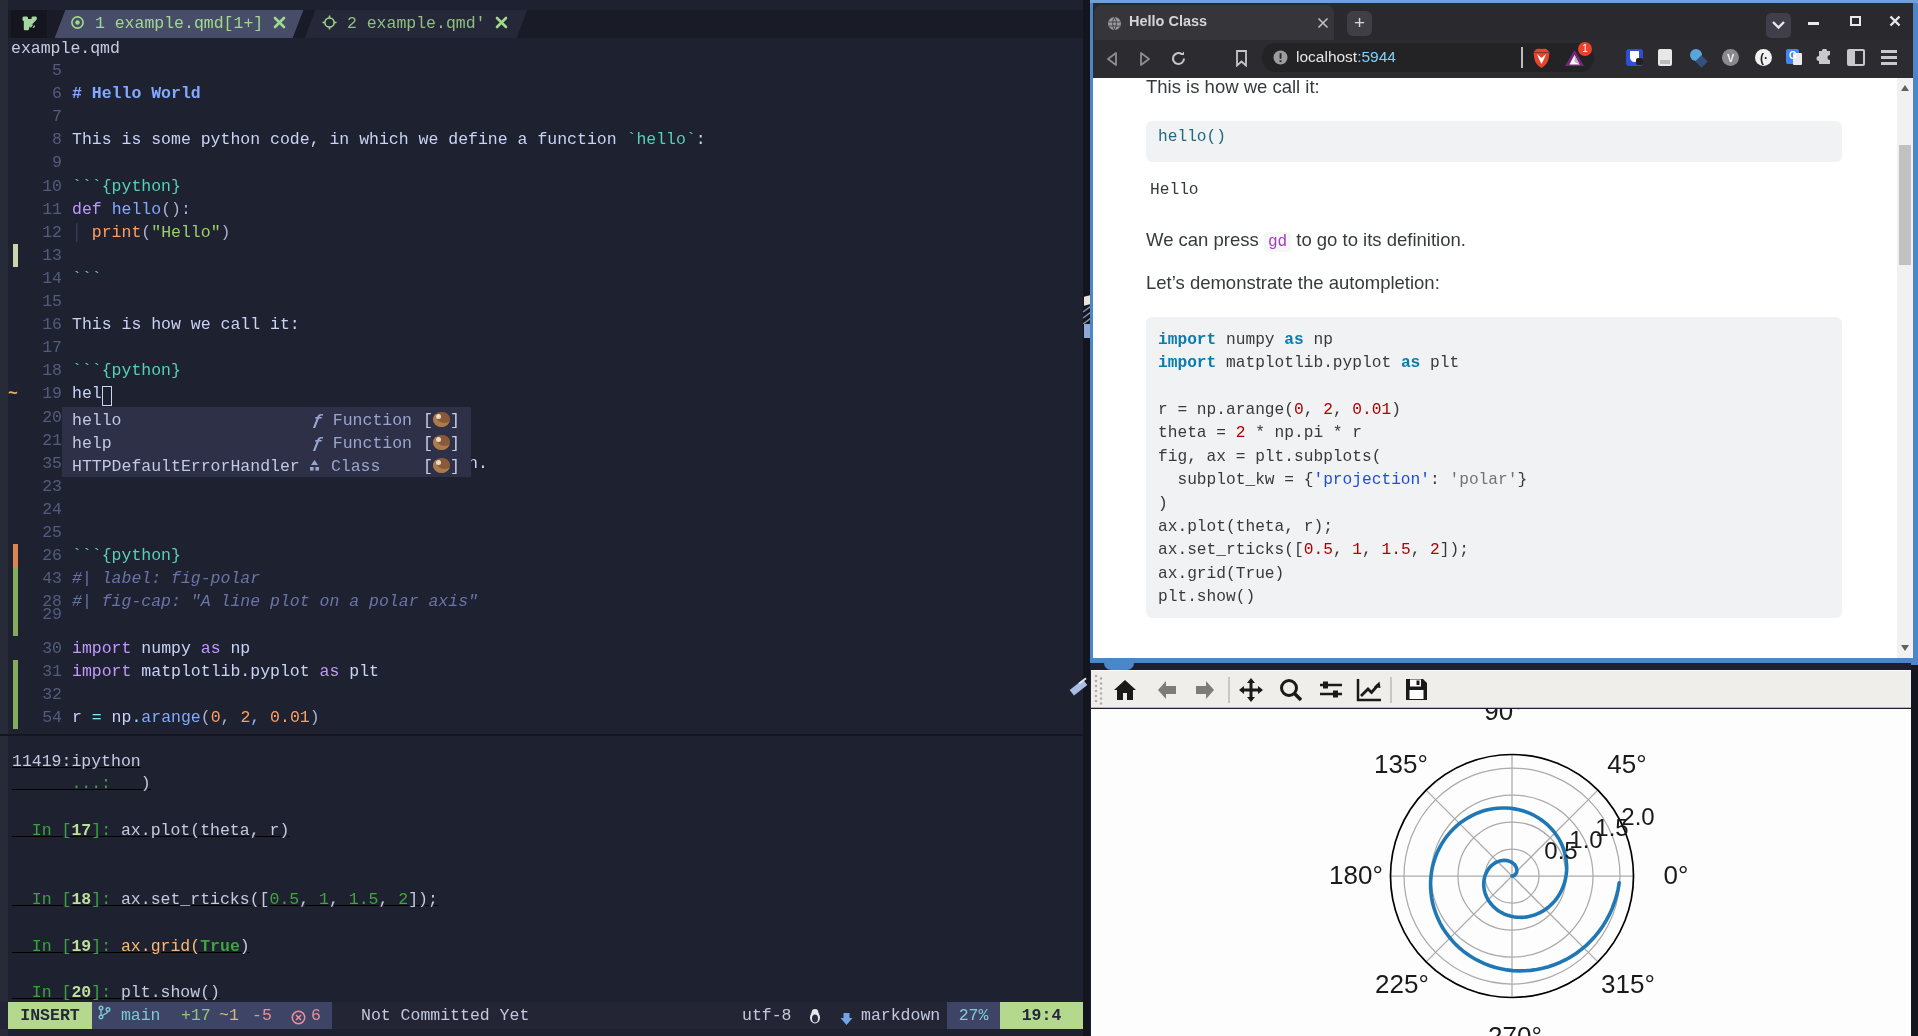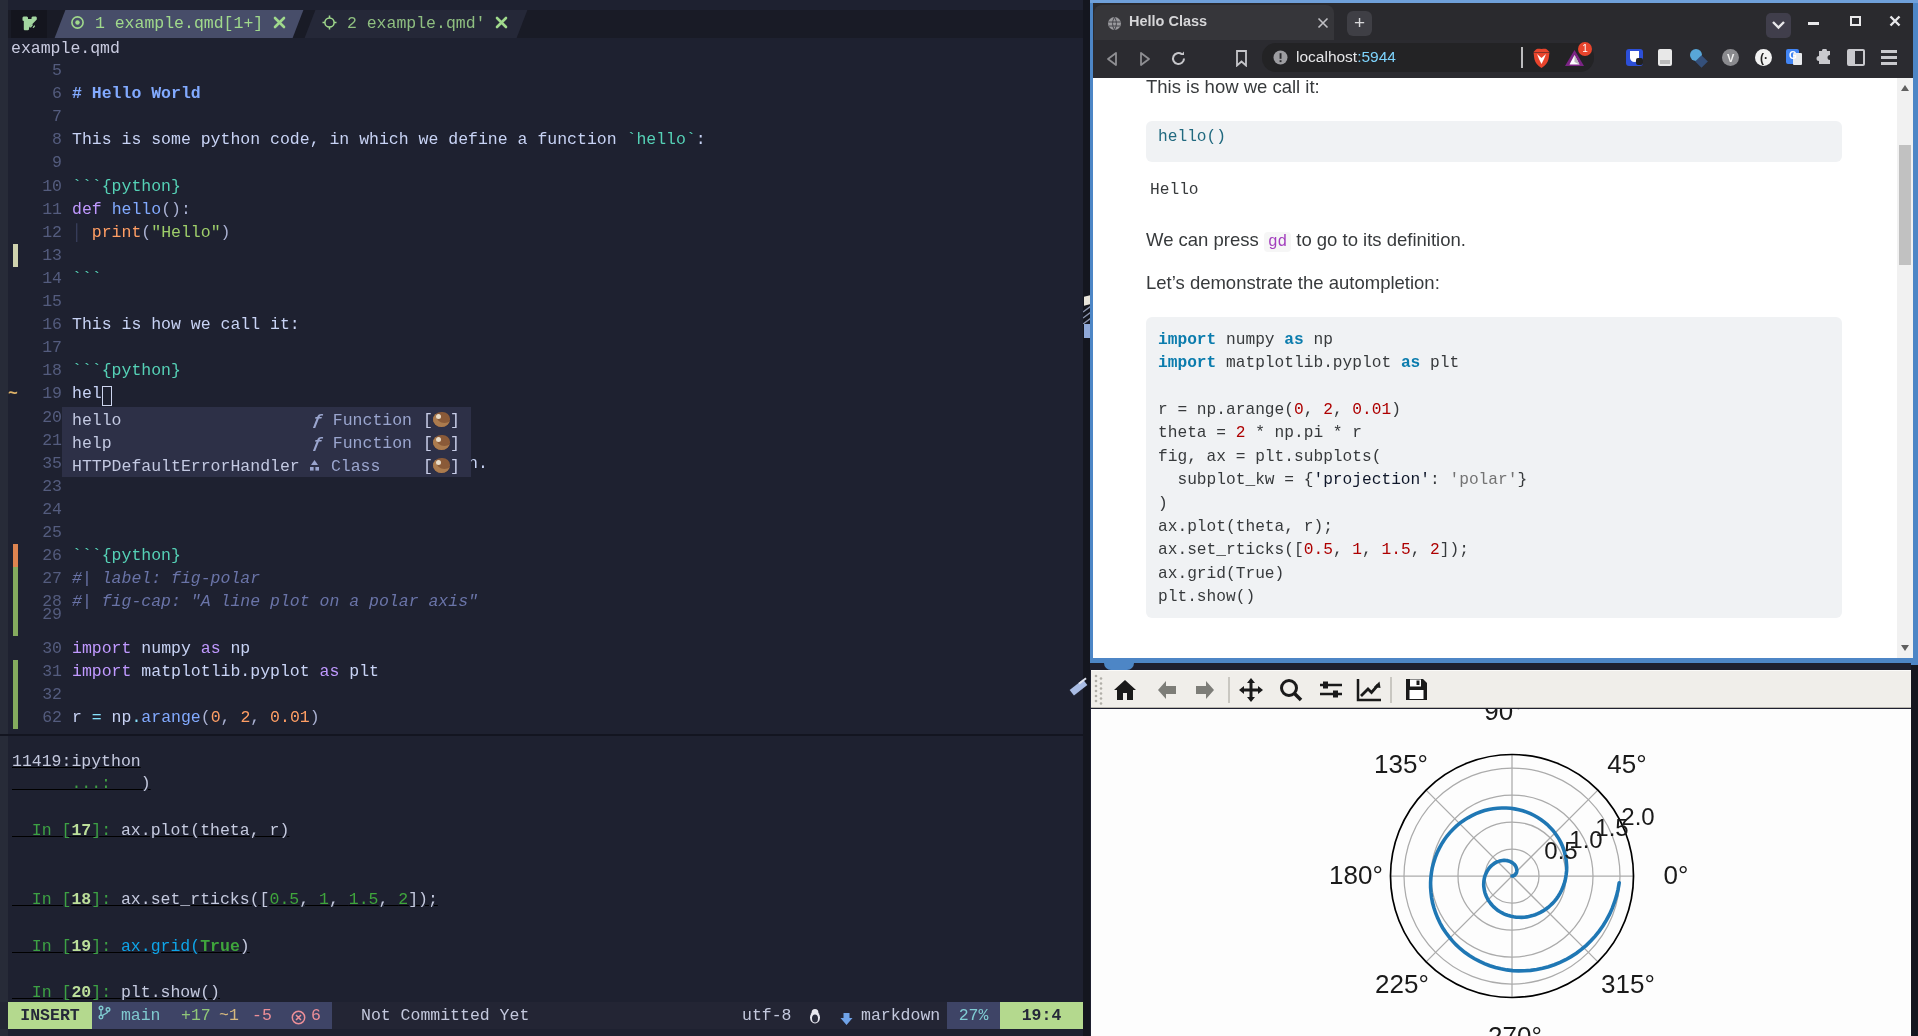--- a/index.html
+++ b/index.html
@@ -73,31 +73,31 @@
 <div class="nr" style="top:382.4px">19</div>
 <div class="bl" style="top:382.4px"><span style="color:#c8d3f5">hel</span></div>
 <div class="nr" style="top:405.5px">20</div>
 <div class="nr" style="top:428.6px">21</div>
 <div class="nr" style="top:451.7px">35</div>
 <div class="nr" style="top:474.8px">23</div>
 <div class="nr" style="top:497.9px">24</div>
 <div class="nr" style="top:521.0px">25</div>
 <div class="nr" style="top:544.1px">26</div>
 <div class="bl" style="top:544.1px"><span style="color:#55d1b6">```{python}</span></div>
-<div class="nr" style="top:567.2px">27</div>
+<div class="nr" style="top:567.2px">43</div>
 <div class="bl" style="top:567.2px"><span style="color:#6a74a8;font-style:italic">#|&nbsp;label:&nbsp;fig-polar</span></div>
 <div class="nr" style="top:590.3px">28</div>
 <div class="bl" style="top:590.3px"><span style="color:#6a74a8;font-style:italic">#|&nbsp;fig-cap:&nbsp;"A&nbsp;line&nbsp;plot&nbsp;on&nbsp;a&nbsp;polar&nbsp;axis"</span></div>
 <div class="nr" style="top:603px">29</div>
 <div class="nr" style="top:636.5px">30</div>
 <div class="bl" style="top:636.5px"><span style="color:#c099ff">import</span><span style="color:#c8d3f5">&nbsp;numpy&nbsp;</span><span style="color:#c099ff">as</span><span style="color:#c8d3f5">&nbsp;np</span></div>
 <div class="nr" style="top:659.6px">31</div>
 <div class="bl" style="top:659.6px"><span style="color:#c099ff">import</span><span style="color:#c8d3f5">&nbsp;matplotlib.pyplot&nbsp;</span><span style="color:#c099ff">as</span><span style="color:#c8d3f5">&nbsp;plt</span></div>
 <div class="nr" style="top:682.7px">32</div>
-<div class="nr" style="top:705.8px">62</div>
+<div class="nr" style="top:705.8px">54</div>
 <div class="bl" style="top:705.8px"><span style="color:#c8d3f5">r&nbsp;</span><span style="color:#86e1fc">=</span><span style="color:#c8d3f5">&nbsp;np</span><span style="color:#86e1fc">.</span><span style="color:#82aaff">arange</span><span style="color:#aab1d2">(</span><span style="color:#ff9e64">0</span><span style="color:#aab1d2">,&nbsp;</span><span style="color:#ff9e64">2</span><span style="color:#aab1d2">,&nbsp;</span><span style="color:#ff9e64">0.01</span><span style="color:#aab1d2">)</span></div>
 <div class="bl" style="top:451.7px;left:468.1px"><span style="color:#c8d3f5">n.</span></div>
 <div style="position:absolute;left:101.7px;top:385.9px;width:9.9px;height:20px;border:1.5px solid #cdd5ef"></div>
 <div style="position:absolute;left:62px;top:407px;width:409px;height:70px;background:#2d3047">
       <div style="position:absolute;left:10px;top:1.5px;height:23.1px;white-space:pre"><span style="color:#c3c9e2">hello</span></div>
       <div style="position:absolute;left:251px;top:1.5px;white-space:pre"><span style="color:#9aa5ce;font-style:italic;font-weight:bold">ƒ</span>&nbsp;<span style="color:#9aa5ce">Function</span></div>
       <div style="position:absolute;left:361px;top:1.5px;white-space:pre"><span style="color:#c8cde8">[</span><span class="otter"></span><span style="color:#c8cde8">]</span></div>
       <div style="position:absolute;left:10px;top:24.6px;height:23.1px;white-space:pre"><span style="color:#c3c9e2">help</span></div>
       <div style="position:absolute;left:251px;top:24.6px;white-space:pre"><span style="color:#9aa5ce;font-style:italic;font-weight:bold">ƒ</span>&nbsp;<span style="color:#9aa5ce">Function</span></div>
       <div style="position:absolute;left:361px;top:24.6px;white-space:pre"><span style="color:#c8cde8">[</span><span class="otter"></span><span style="color:#c8cde8">]</span></div>
@@ -107,21 +107,21 @@
           <rect x="2" y="8" width="3.6" height="3.6" fill="#9aa5ce"></rect>
           <rect x="7.4" y="8" width="3.6" height="3.6" fill="#9aa5ce"></rect>
         </svg>&nbsp;<span style="color:#9aa5ce">Class</span></div>
       <div style="position:absolute;left:361px;top:47.7px;white-space:pre"><span style="color:#c8cde8">[</span><span class="otter"></span><span style="color:#c8cde8">]</span></div>
     </div>
 <div style="position:absolute;left:0;top:734px;width:1083px;height:2px;background:#131520"></div>
 <div class="tl" style="top:750px"><span style="color:#c5cadf">11419:ipython</span></div>
 <div class="tl" style="top:772.2px"><span style="color:#3f9f42">&nbsp;&nbsp;&nbsp;&nbsp;&nbsp;&nbsp;...:</span><span style="color:#c5cadf">&nbsp;&nbsp;&nbsp;)</span></div>
 <div class="tl" style="top:818.6px"><span style="color:#3da144">&nbsp;&nbsp;In&nbsp;[</span><span style="color:#bcdf9a;font-weight:bold">17</span><span style="color:#3da144">]:&nbsp;</span><span style="color:#c5cadf">ax.plot(theta,&nbsp;r)</span></div>
 <div class="tl" style="top:888.2px"><span style="color:#3da144">&nbsp;&nbsp;In&nbsp;[</span><span style="color:#bcdf9a;font-weight:bold">18</span><span style="color:#3da144">]:&nbsp;</span><span style="color:#c5cadf">ax.set_rticks([</span><span style="color:#3fa53c">0.5</span><span style="color:#c5cadf">,&nbsp;</span><span style="color:#3fa53c">1</span><span style="color:#c5cadf">,&nbsp;</span><span style="color:#3fa53c">1.5</span><span style="color:#c5cadf">,&nbsp;</span><span style="color:#3fa53c">2</span><span style="color:#c5cadf">]);</span></div>
-<div class="tl" style="top:934.6px"><span style="color:#3da144">&nbsp;&nbsp;In&nbsp;[</span><span style="color:#bcdf9a;font-weight:bold">19</span><span style="color:#3da144">]:&nbsp;</span><span style="color:#0ea5e9">ax.grid(</span><span style="color:#3fa53c;font-weight:bold">True</span><span style="color:#c5cadf">)</span></div>
+<div class="tl" style="top:934.6px"><span style="color:#3da144">&nbsp;&nbsp;In&nbsp;[</span><span style="color:#bcdf9a;font-weight:bold">19</span><span style="color:#3da144">]:&nbsp;</span><span style="color:#fdba74">ax.grid(</span><span style="color:#3fa53c;font-weight:bold">True</span><span style="color:#c5cadf">)</span></div>
 <div class="tl" style="top:981.0px"><span style="color:#3da144">&nbsp;&nbsp;In&nbsp;[</span><span style="color:#bcdf9a;font-weight:bold">20</span><span style="color:#3da144">]:&nbsp;</span><span style="color:#c5cadf">plt.show()</span></div>
 
 <div style="position:absolute;left:0;top:1002px;width:1083px;height:27px;background:#232534"></div>
 <div class="st mono" style="left:8px;width:84px;background:#b4d98e;color:#252839;font-weight:bold;text-align:center">INSERT</div>
 <div class="st" style="left:92px;width:240px;background:#3e4466"></div>
 <div class="st mono" style="left:98px;color:#7fc9cf"><svg width="13" height="15" viewBox="0 0 13 15">
         <circle cx="3" cy="3" r="1.8" fill="none" stroke="#7fc9cf" stroke-width="1.4"></circle>
         <circle cx="3" cy="12" r="1.8" fill="none" stroke="#7fc9cf" stroke-width="1.4"></circle>
         <circle cx="10" cy="4.5" r="1.8" fill="none" stroke="#7fc9cf" stroke-width="1.4"></circle>
         <path d="M3 4.8 V10.2 M10 6.3 C10 9,6 8.5,4.5 10.5" fill="none" stroke="#7fc9cf" stroke-width="1.4"></path>
@@ -256,21 +256,21 @@
 <div class="bc" style="position:absolute;left:1150px;top:181px;color:#373a3c">Hello</div>
 <div class="bp" style="left:1146px;top:229px">We can press <span style="background:#f6f6f6;border-radius:4px;padding:1px 4px;color:#a23dbd;font-family:'Liberation Mono',monospace;font-size:16px">gd</span> to go to its definition.</div>
 <div class="bp" style="left:1146px;top:272px">Let’s demonstrate the autompletion:</div>
 <div class="bc" style="position:absolute;left:1146px;top:317px;width:696px;height:301px;background:#f0f2f4;border-radius:6px;color:#373a3c">
       <div style="position:absolute;left:12px;top:12.0px;white-space:pre"><span style="color:#0b7cad;font-weight:bold">import</span><span>&nbsp;numpy&nbsp;</span><span style="color:#0b7cad;font-weight:bold">as</span><span>&nbsp;np</span></div>
       <div style="position:absolute;left:12px;top:35.4px;white-space:pre"><span style="color:#0b7cad;font-weight:bold">import</span><span>&nbsp;matplotlib.pyplot&nbsp;</span><span style="color:#0b7cad;font-weight:bold">as</span><span>&nbsp;plt</span></div>
       <div style="position:absolute;left:12px;top:58.7px;white-space:pre"></div>
       <div style="position:absolute;left:12px;top:82.1px;white-space:pre"><span>r&nbsp;=&nbsp;np.arange(</span><span style="color:#ad0000">0</span><span>,&nbsp;</span><span style="color:#ad0000">2</span><span>,&nbsp;</span><span style="color:#ad0000">0.01</span><span>)</span></div>
       <div style="position:absolute;left:12px;top:105.4px;white-space:pre"><span>theta&nbsp;=&nbsp;</span><span style="color:#ad0000">2</span><span>&nbsp;*&nbsp;np.pi&nbsp;*&nbsp;r</span></div>
       <div style="position:absolute;left:12px;top:128.8px;white-space:pre"><span>fig,&nbsp;ax&nbsp;=&nbsp;plt.subplots(</span></div>
-      <div style="position:absolute;left:12px;top:152.1px;white-space:pre"><span>&nbsp;&nbsp;subplot_kw&nbsp;=&nbsp;{</span><span style="color:#0f172a">'projection'</span><span>:&nbsp;</span><span style="color:#737373">'polar'</span><span>}</span></div>
+      <div style="position:absolute;left:12px;top:152.1px;white-space:pre"><span>&nbsp;&nbsp;subplot_kw&nbsp;=&nbsp;{</span><span style="color:#1d4ed8">'projection'</span><span>:&nbsp;</span><span style="color:#737373">'polar'</span><span>}</span></div>
       <div style="position:absolute;left:12px;top:175.5px;white-space:pre"><span>)</span></div>
       <div style="position:absolute;left:12px;top:198.8px;white-space:pre"><span>ax.plot(theta,&nbsp;r);</span></div>
       <div style="position:absolute;left:12px;top:222.2px;white-space:pre"><span>ax.set_rticks([</span><span style="color:#ad0000">0.5</span><span>,&nbsp;</span><span style="color:#ad0000">1</span><span>,&nbsp;</span><span style="color:#ad0000">1.5</span><span>,&nbsp;</span><span style="color:#ad0000">2</span><span>]);</span></div>
       <div style="position:absolute;left:12px;top:245.5px;white-space:pre"><span>ax.grid(True)</span></div>
       <div style="position:absolute;left:12px;top:268.9px;white-space:pre"><span>plt.show()</span></div>
     </div>
 
 </div>
 
 <div style="position:absolute;left:1090px;top:663px;width:821px;height:373px;background:#1e2030"></div>

